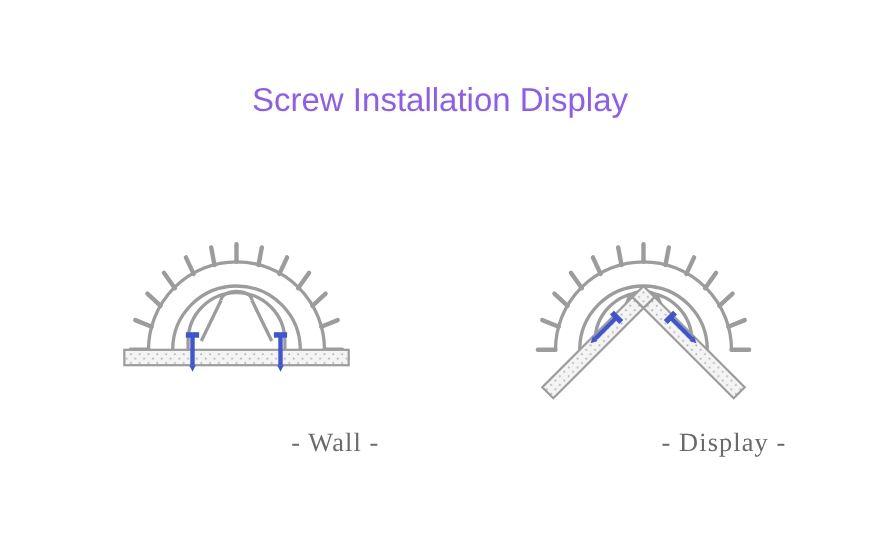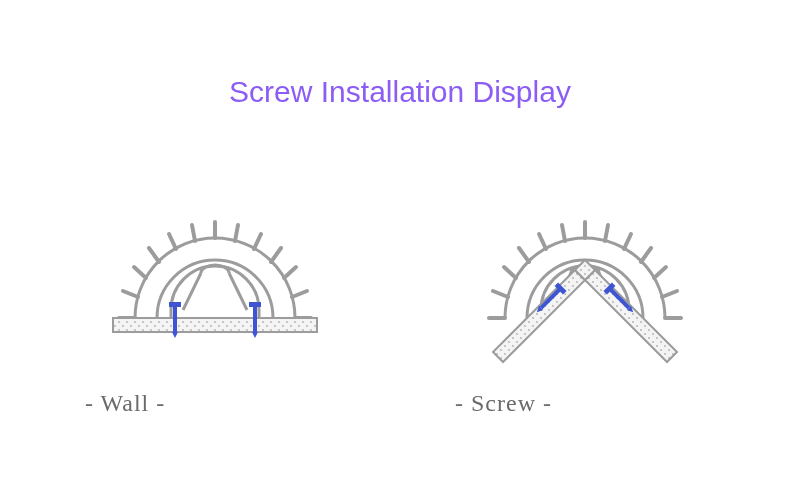--- a/index.html
+++ b/index.html
@@ -26,21 +26,21 @@
     left: 0;
     width: 100%;
     display: flex;
     justify-content: center;
     gap: 110px;
   }
   .panel {
     width: 260px;
     display: flex;
     flex-direction: column;
-    align-items: flex-start;
+    align-items: flex-end;
   }
   .illus {
     width: 260px;
     height: 170px;
   }
   .caption {
     margin-top: 20px;
     font-size: 24px;
     color: #6a6a6a;
     font-family: Georgia, 'Times New Roman', serif;
@@ -148,16 +148,16 @@
         <line x1="96" y1="86" x2="96" y2="112" stroke="#3e55d3" stroke-width="4"></line>
         <rect x="90" y="82" width="12" height="5" fill="#3e55d3"></rect>
         <polygon points="93,112 99,112 96,118" fill="#3e55d3"></polygon>
       </g>
       <g transform="rotate(-45 164 98)">
         <line x1="164" y1="86" x2="164" y2="112" stroke="#3e55d3" stroke-width="4"></line>
         <rect x="158" y="82" width="12" height="5" fill="#3e55d3"></rect>
         <polygon points="161,112 167,112 164,118" fill="#3e55d3"></polygon>
       </g>
     </svg>
-    <div class="caption">-   Screw   -</div>
+    <div class="caption">-   Display   -</div>
   </div>
 
 </div>
 
 </body></html>

